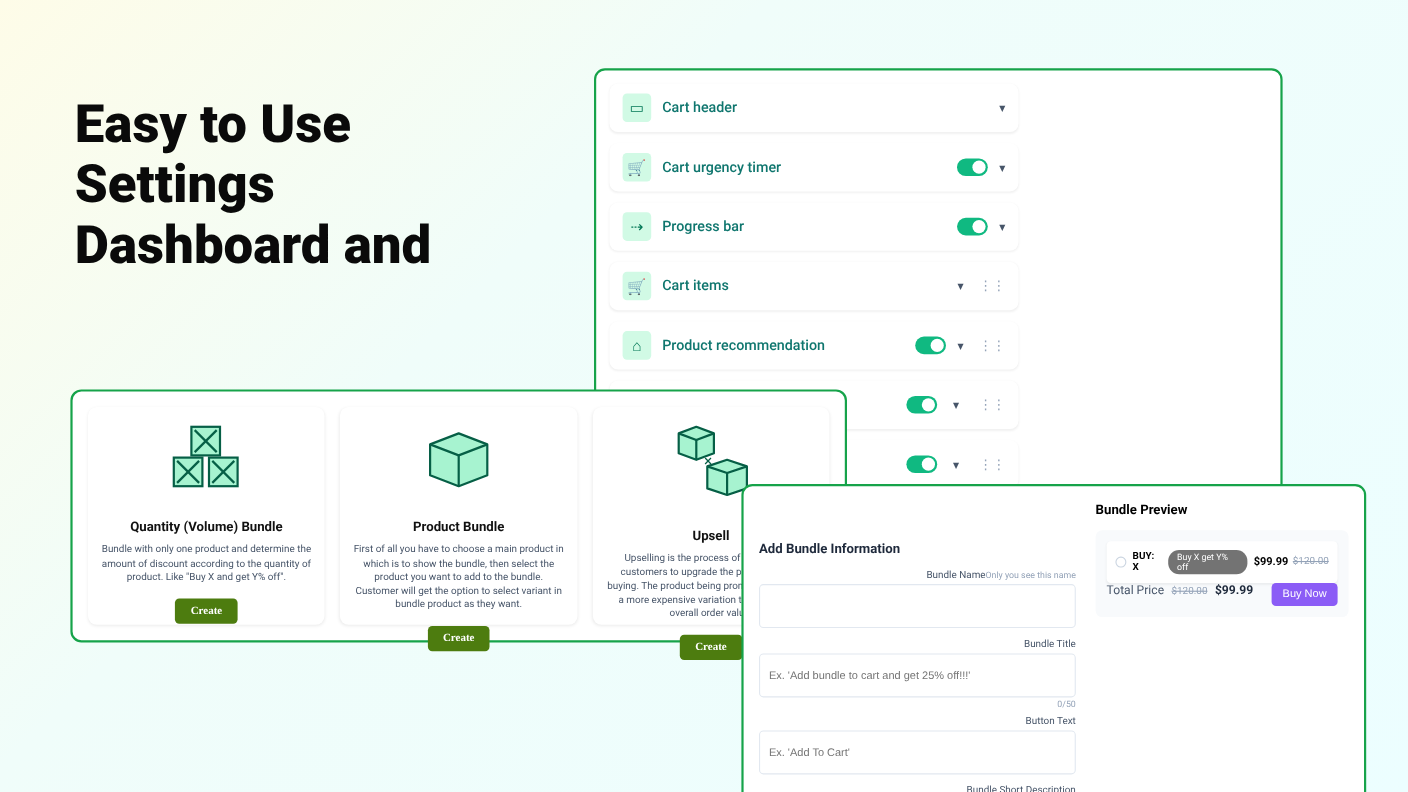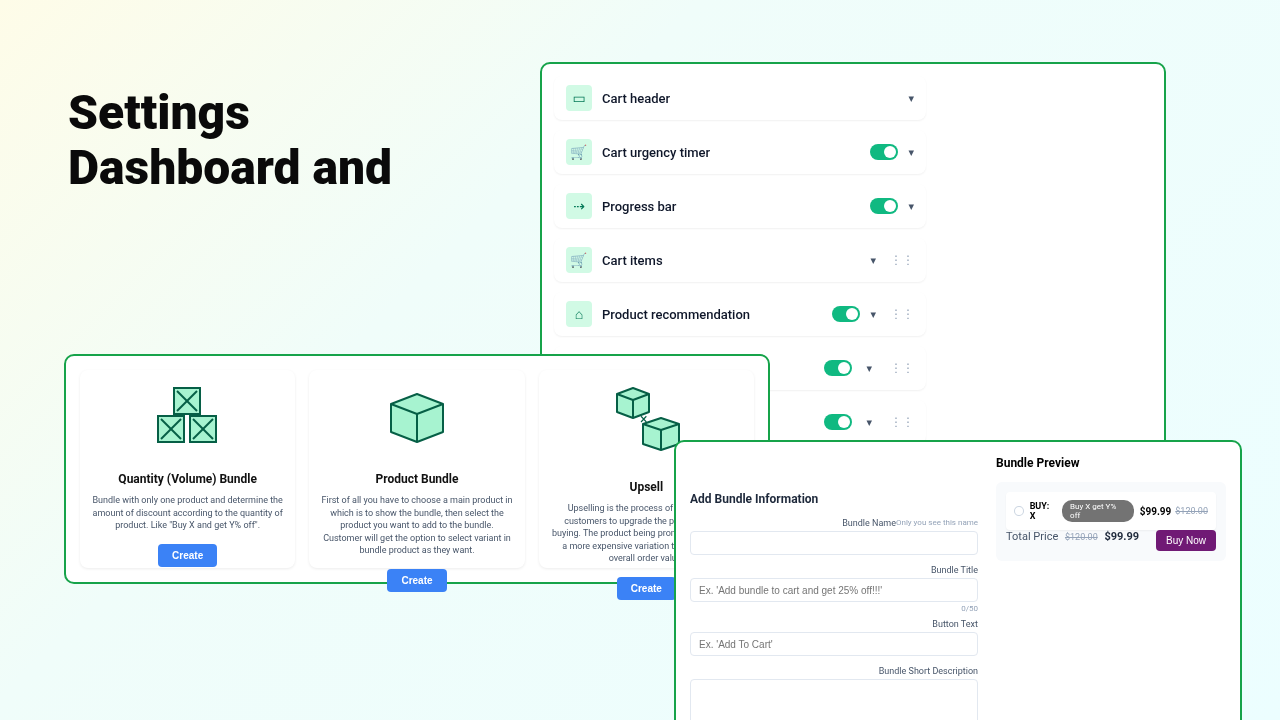--- a/index.html
+++ b/index.html
@@ -29,80 +29,81 @@
   flex: 1; background: #fff; border-radius: 8px;
   box-shadow: 0 1px 3px rgba(0,0,0,.08);
   display: flex; flex-direction: column; align-items: center;
   padding: 14px 12px 16px; text-align: center;
 }
 .bundle-card .icon-wrap { height: 80px; display:flex; align-items:center; justify-content:center; }
 .bundle-card h4 { font-size: 12px; font-weight: 700; margin-top: 24px; color:#111; }
 .bundle-card p { font-size: 9px; color: #475569; line-height: 1.4; margin-top: 8px; }
 .create-btn {
   margin-top: auto; margin-top: 12px;
-  background: #3b82f6; color: #fff; font-size: 10px; font-weight:600;
-  border: none; border-radius: 4px; padding: 6px 14px; cursor: pointer;
+  background: #4d7c0f; color: #fff; font-size: 10px; font-weight:600;
+  border: none; border-radius: 4px; padding: 6px 14px; cursor: pointer; font-family: Liberation Serif, serif;
 }
 
 
 .settings-panel {
   position: absolute; left: 540px; top: 62px;
   width: 626px;
   border: 2px solid #16a34a; border-radius: 10px;
   background: #fff; padding: 12px;
 }
 .settings-rows { display:flex; flex-direction:column; gap:10px; width:372px; }
 .setting-row {
   background:#fff; border-radius:8px; box-shadow: 0 1px 2px rgba(0,0,0,.06);
   height:44px; display:flex; align-items:center; padding:0 12px; gap:10px;
 }
 .setting-icon {
   width:26px; height:26px; border-radius:4px; background:#d1fae5;
   display:flex; align-items:center; justify-content:center; color:#047857; font-size:14px;
 }
-.setting-label { font-size:13px; color:#0f172a; font-weight:500; flex:1; }
+.setting-label { font-size:13px; color:#0f766e; font-weight:500; flex:1; }
 .toggle { width:28px; height:16px; background:#10b981; border-radius:10px; position:relative; cursor:pointer; }
 .toggle::after { content:""; position:absolute; width:12px; height:12px; background:#fff; border-radius:50%; top:2px; right:2px; }
 .chevron { color:#475569; font-size:11px; cursor:pointer; }
 .drag { color:#94a3b8; font-size:12px; margin-left:4px; cursor:grab; }
 .row-toggle-only { justify-content: flex-end; padding-right:12px; gap:14px; }
 .strike { text-decoration:line-through; color:#94a3b8; font-size:9px; }
 
 
 .bundle-form-panel {
   position:absolute; left:674px; top:440px;
   width:568px; background:#fff; border:2px solid #16a34a; border-radius:10px;
   padding:14px; display:flex; gap:18px;
 }
 .form-col { flex:1; }
 .form-col h5 { font-size:12px; font-weight:700; color:#1e293b; margin-bottom:12px;margin-top:36px; }
 .form-field-lbl { font-size:9px; color:#475569; margin-bottom:3px; display:flex; justify-content:flex-end; }
 .form-input {
   width:100%; border:1px solid #e2e8f0; border-radius:4px; padding:5px 8px;
-  font-size:10px; height:24px; margin-bottom:10px; }
+  font-size:10px; height:40px; margin-bottom:10px; }
 .form-ta { height:48px; resize:none; }
 .count { text-align:right; font-size:8px; color:#94a3b8; margin-top:-8px; margin-bottom:6px; }
 .preview-col { width:230px; }
 .preview-box { background:#f8fafc; padding:10px; border-radius:6px; }
 .offer-row {
   background:#fff; border-radius:4px; padding:8px;
   display:flex; align-items:center; gap:6px; box-shadow:0 1px 2px rgba(0,0,0,.05);
 }
 .radio { width:10px; height:10px; border:1px solid #cbd5e1; border-radius:50%; }
 .buyx { font-size:9px; font-weight:700; }
 .pill { background:#737373; color:#fff; font-size:8px; border-radius:10px; padding:2px 8px; }
 .offer-prices { margin-left:auto; display:flex; gap:4px; align-items:center; }
 .totprice { display:flex; justify-content:space-between; align-items:flex-start; font-size:11px; color:#475569; }
-.buynow { background:#701a75; color:#fff; border:none; border-radius:4px; padding:5px 10px; font-size:10px; cursor:pointer; }
+.buynow { background:#8b5cf6; color:#fff; border:none; border-radius:4px; padding:5px 10px; font-size:10px; cursor:pointer; }
 svg { display:block; }
 </style>
 </head>
 <body>
 
 <div class="headline">
+  <div>Easy to Use</div>
   <div>Settings</div>
   <div>Dashboard and</div>
 </div>
 
 <div class="settings-panel">
   <div class="settings-rows" id="settings-rows">
       <div class="setting-row">
         <span class="setting-icon">▭</span>
     <span class="setting-label">Cart header</span>
 

